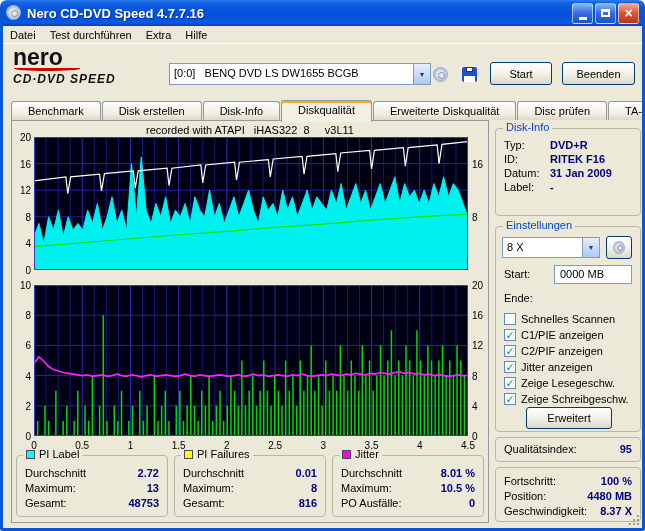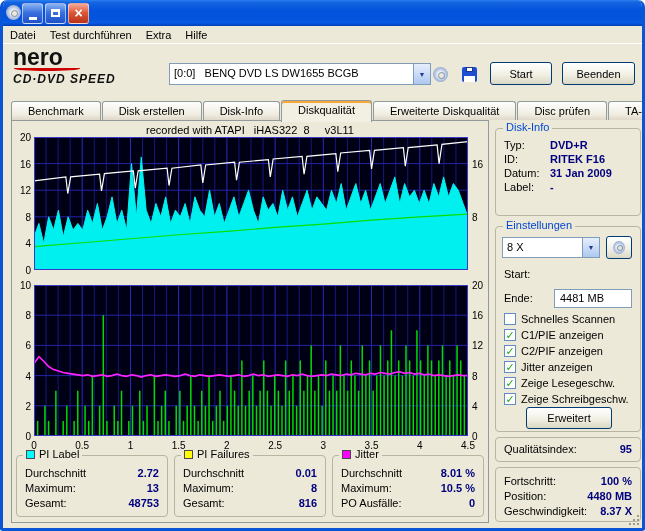--- a/index.html
+++ b/index.html
@@ -64,20 +64,21 @@
 </style>
 </head>
 <body>
 
 <div class="window">
 
   <div class="titlebar">
     <div class="app-icon">
         <div class="cd"></div>
       </div>
+    <div class="title-text">Nero CD-DVD Speed 4.7.7.16</div>
     <div class="winbtns">
       <div class="winbtn">
           <span class="glyph-min"></span>
         </div>
       <div class="winbtn">
           <span class="glyph-max"></span>
         </div>
       <div class="winbtn close">
           <span class="glyph-close">×</span>
         </div>
@@ -426,22 +427,22 @@
   <div class="gb" id="settings" style="left:492px;top:226px;width:146px;height:206px">
     <div class="cap">Einstellungen</div>
     <div class="combo" style="position:absolute;left:6px;top:10px;width:98px;height:21px">
       <span class="txt">8 X</span>
       <span class="arrow">▼</span>
     </div>
     <button class="xpbtn" style="left:110px;top:9px;width:26px;height:23px">
       <span class="cd small"></span>
     </button>
     <div class="plabel" style="left:8px;top:41px">Start:</div>
+    <div class="field" style="left:58px;top:38px;width:78px">0000 MB</div>
     <div class="plabel" style="left:8px;top:65px">Ende:</div>
-    <div class="field" style="left:58px;top:62px;width:78px">4481 MB</div>
     <div id="cbs"></div>
     <button class="xpbtn" style="left:30px;top:180px;width:86px;height:22px">Erweitert</button>
   <label class="cb" style="top: 86px;">
         <span class="cbox"></span>
         <span class="cblbl">Schnelles Scannen</span>
       </label>
       <label class="cb" style="top: 102px;">
         <span class="cbox">✓</span>
         <span class="cblbl">C1/PIE anzeigen</span>
       </label>

